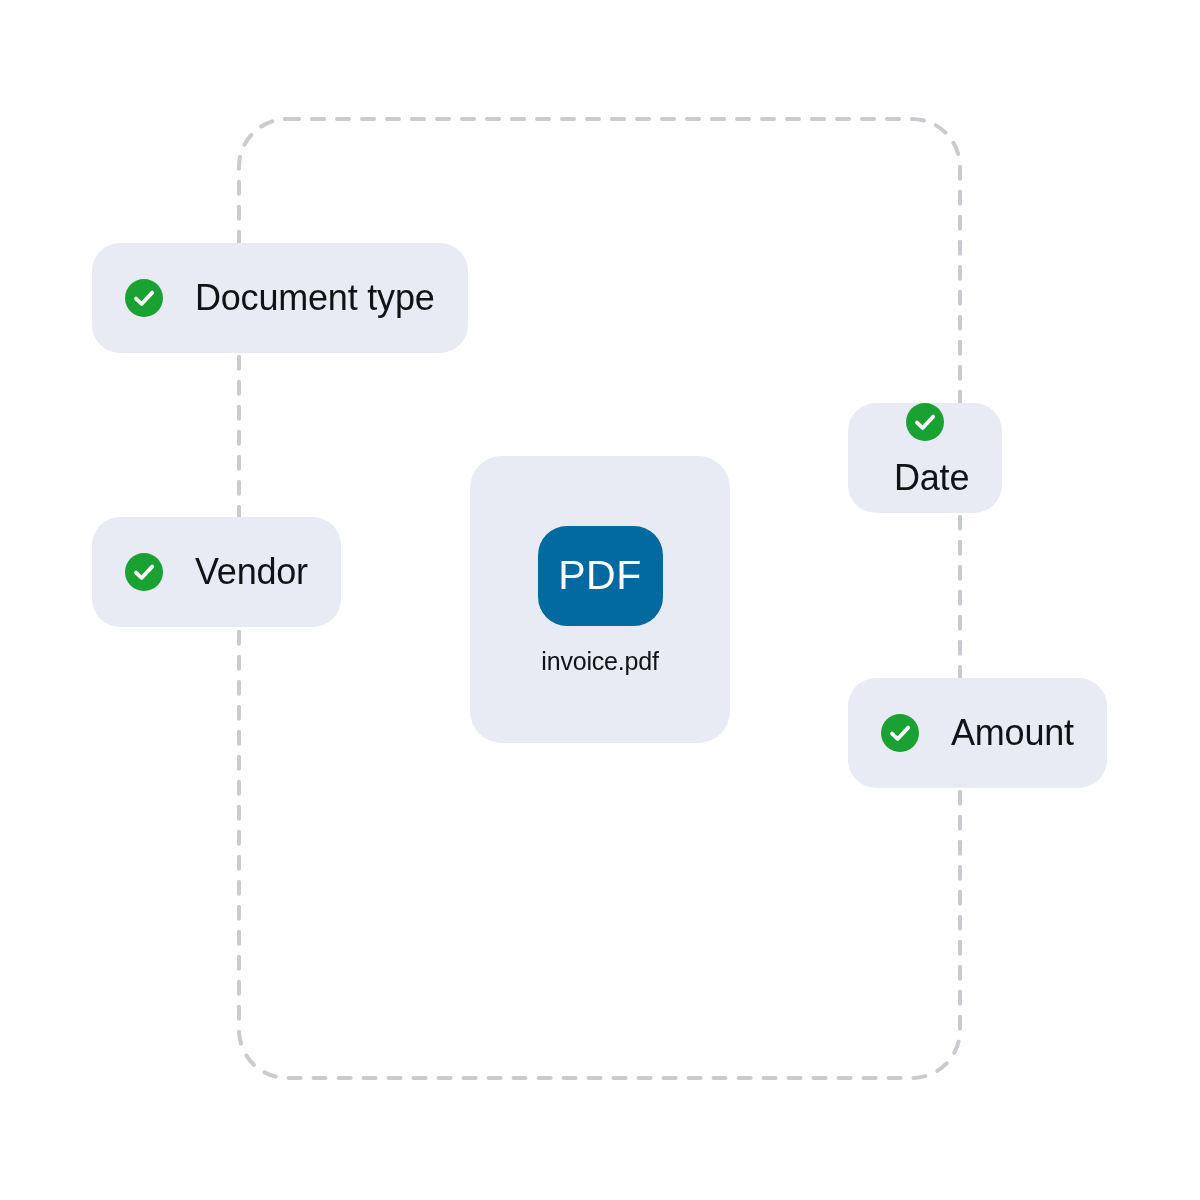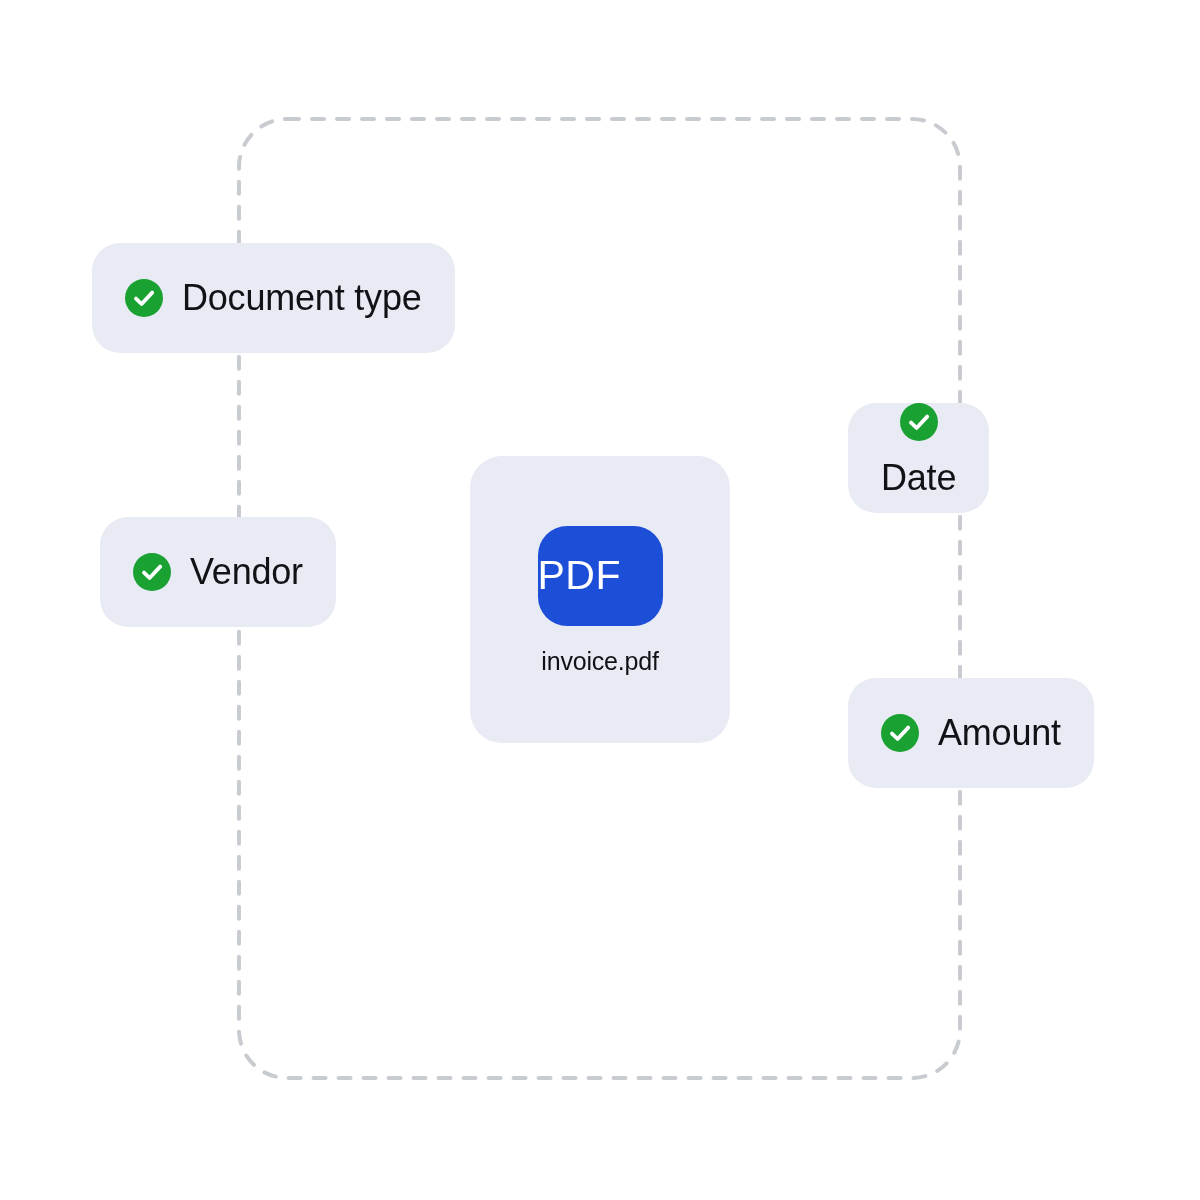--- a/index.html
+++ b/index.html
@@ -47,31 +47,32 @@
     box-sizing: border-box;
     background: #e8ebf3;
     border-radius: 28px;
     white-space: nowrap;
   }
   .chip-label {
     font-size: 36px;
     line-height: 1;
     color: #111215;
     letter-spacing: -0.2px;
+    margin-left: 13px;
   }
 
   .check-icon {
     flex: 0 0 auto;
     width: 38px;
     height: 38px;
     display: block;
   }
 
   .chip-document-type { left: 92px;  top: 243px; }
-  .chip-vendor        { left: 100px;  top: 517px; }
+  .chip-vendor        { left: 92px;  top: 517px; }
   .chip-date          { left: 848px; top: 403px; flex-direction: column; }
   .chip-amount        { left: 848px; top: 678px; }
 
   
   .file-card {
     position: absolute;
     left: 470px;
     top: 456px;
     width: 260px;
     height: 287px;
@@ -81,23 +82,24 @@
     display: flex;
     flex-direction: column;
     align-items: center;
     justify-content: center;
     gap: 23px;
   }
   .file-badge {
     width: 125px;
     height: 100px;
     border-radius: 29px;
-    background: #1d4ed8;
+    background: #0369a1;
     display: flex;
     align-items: center;
+    justify-content: center;
   }
   .file-badge-text {
     font-size: 41px;
     line-height: 1;
     color: #ffffff;
     letter-spacing: 0.5px;
   }
   .file-name {
     font-size: 25px;
     line-height: 1;

